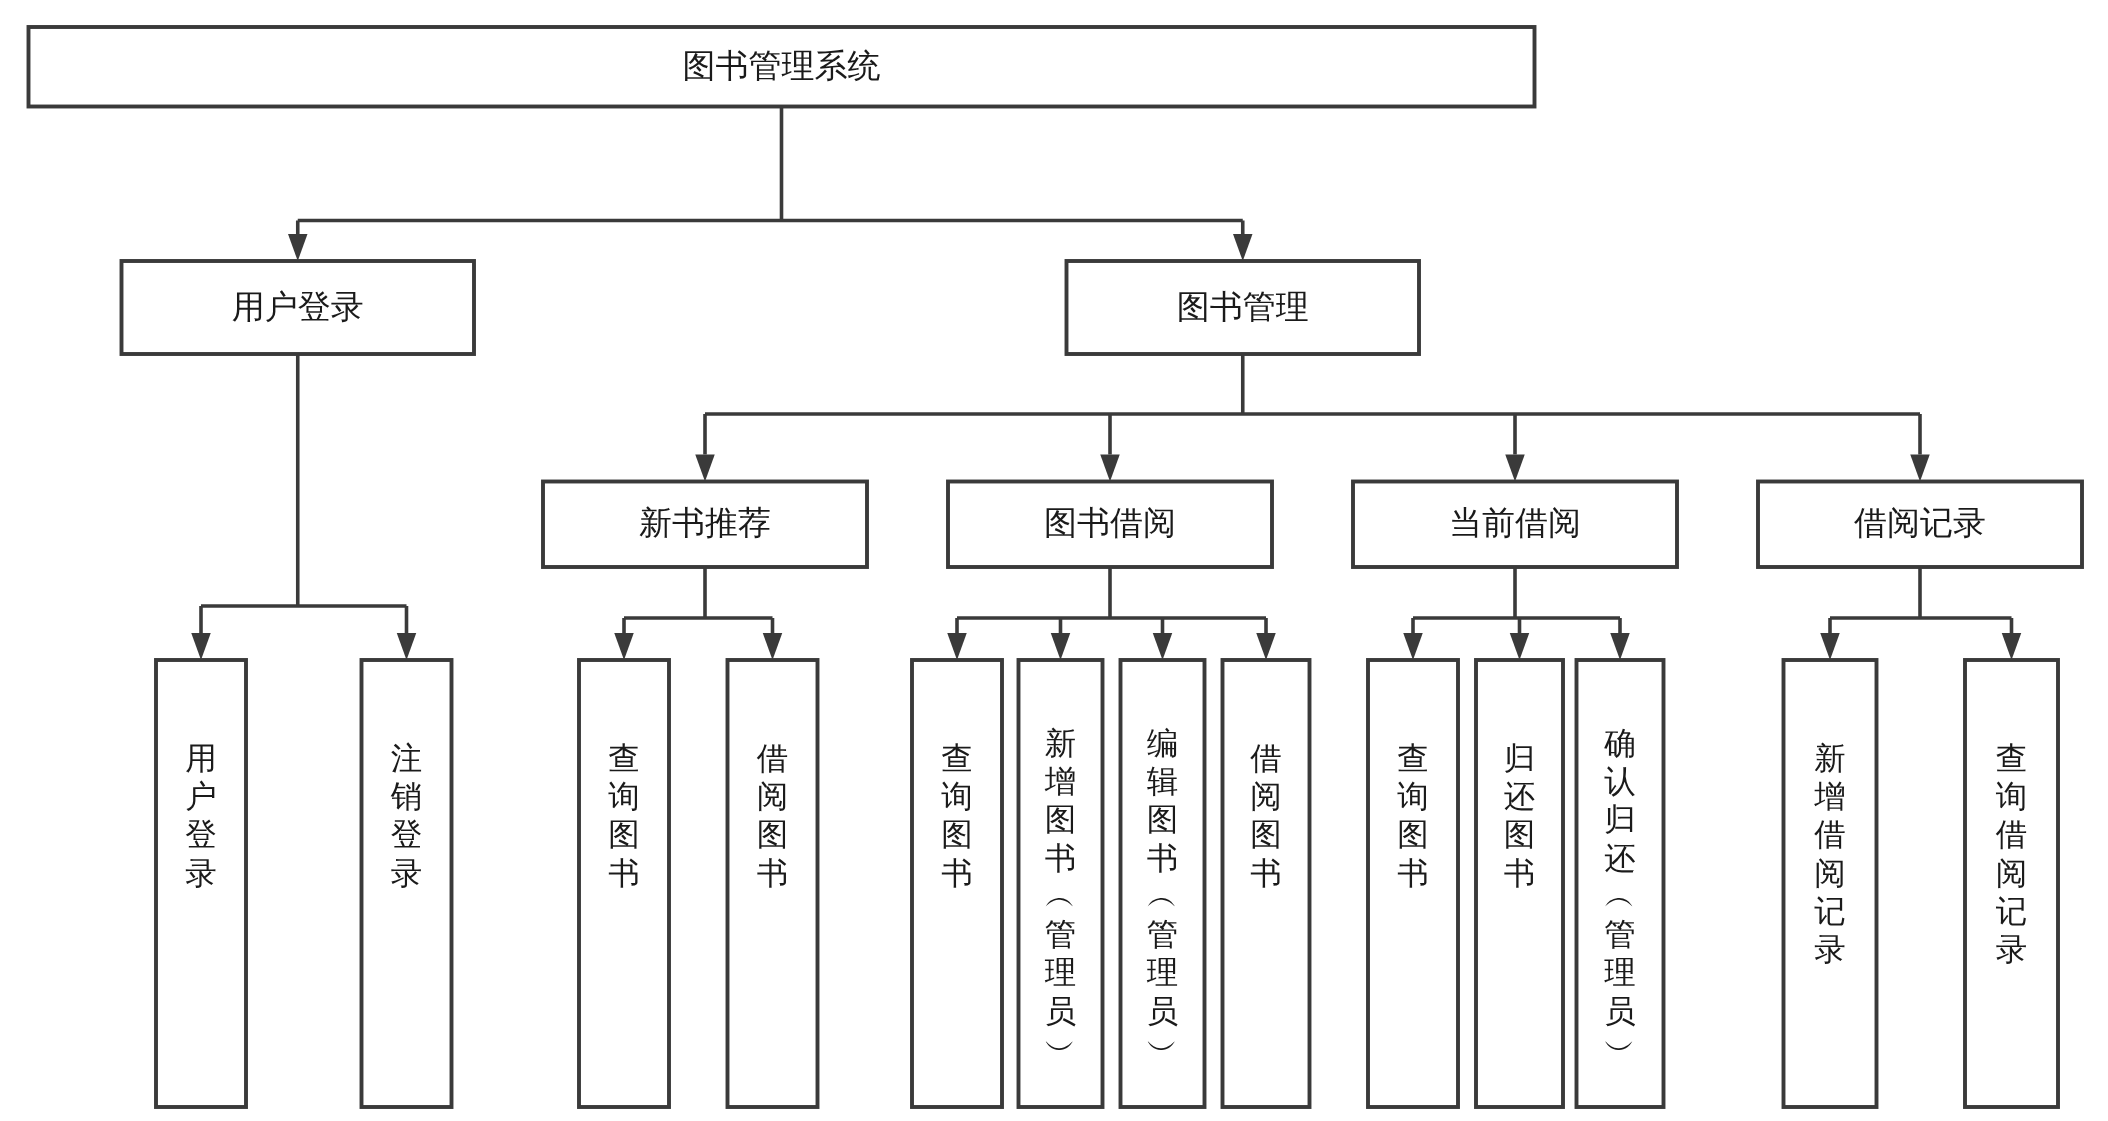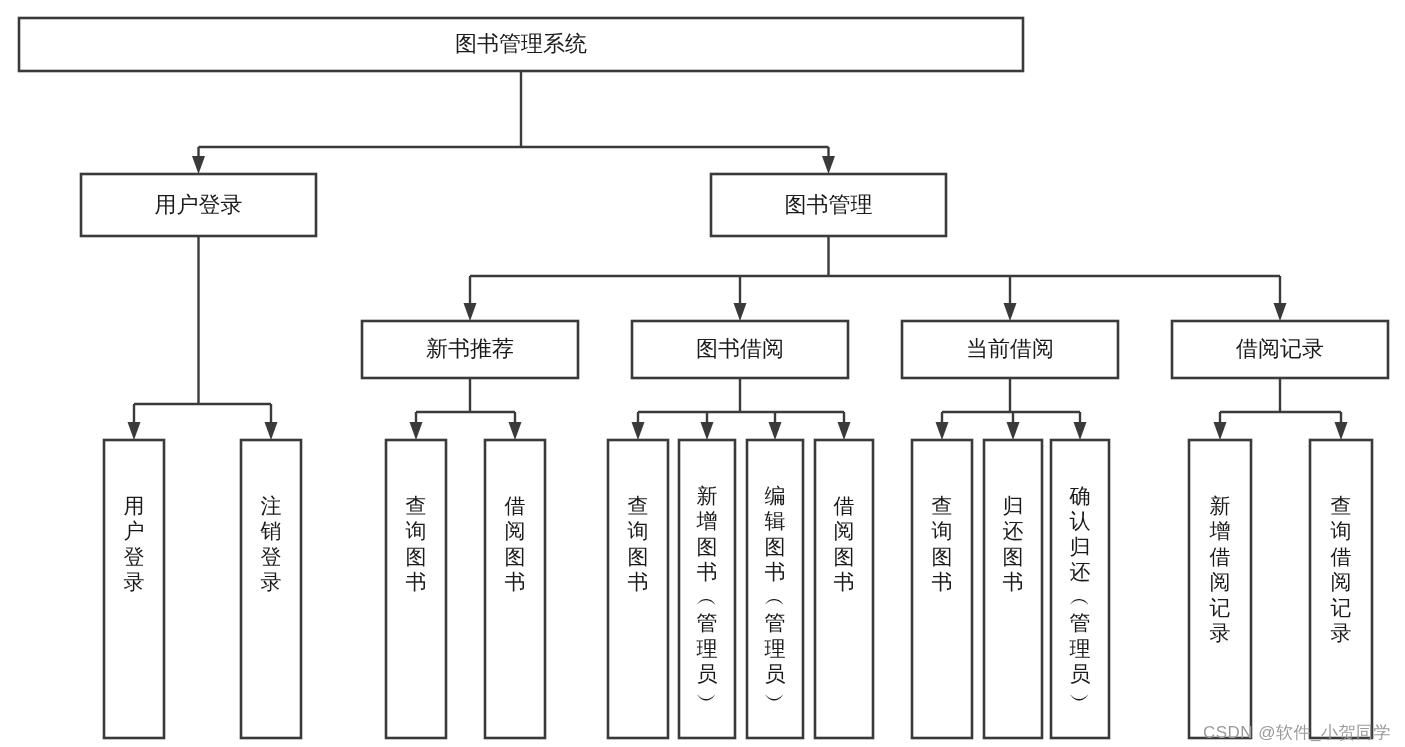--- a/index.html
+++ b/index.html
@@ -200,14 +200,13 @@
         <g>
           <rect x="1189" y="436" width="62" height="298" class="node-box"></rect>
           <text x="1220" y="508.5" class="node-label-vertical"><tspan x="1220" dy="0">新</tspan><tspan x="1220" dy="25.5">增</tspan><tspan x="1220" dy="25.5">借</tspan><tspan x="1220" dy="25.5">阅</tspan><tspan x="1220" dy="25.5">记</tspan><tspan x="1220" dy="25.5">录</tspan></text>
         </g>
         <g>
           <rect x="1310" y="436" width="62" height="298" class="node-box"></rect>
           <text x="1341" y="508.5" class="node-label-vertical"><tspan x="1341" dy="0">查</tspan><tspan x="1341" dy="25.5">询</tspan><tspan x="1341" dy="25.5">借</tspan><tspan x="1341" dy="25.5">阅</tspan><tspan x="1341" dy="25.5">记</tspan><tspan x="1341" dy="25.5">录</tspan></text>
         </g>
       </g>
   </svg>
-  <div class="watermark">CSDN @软件_小贺同学</div>
 </div>
 
 </body></html>

